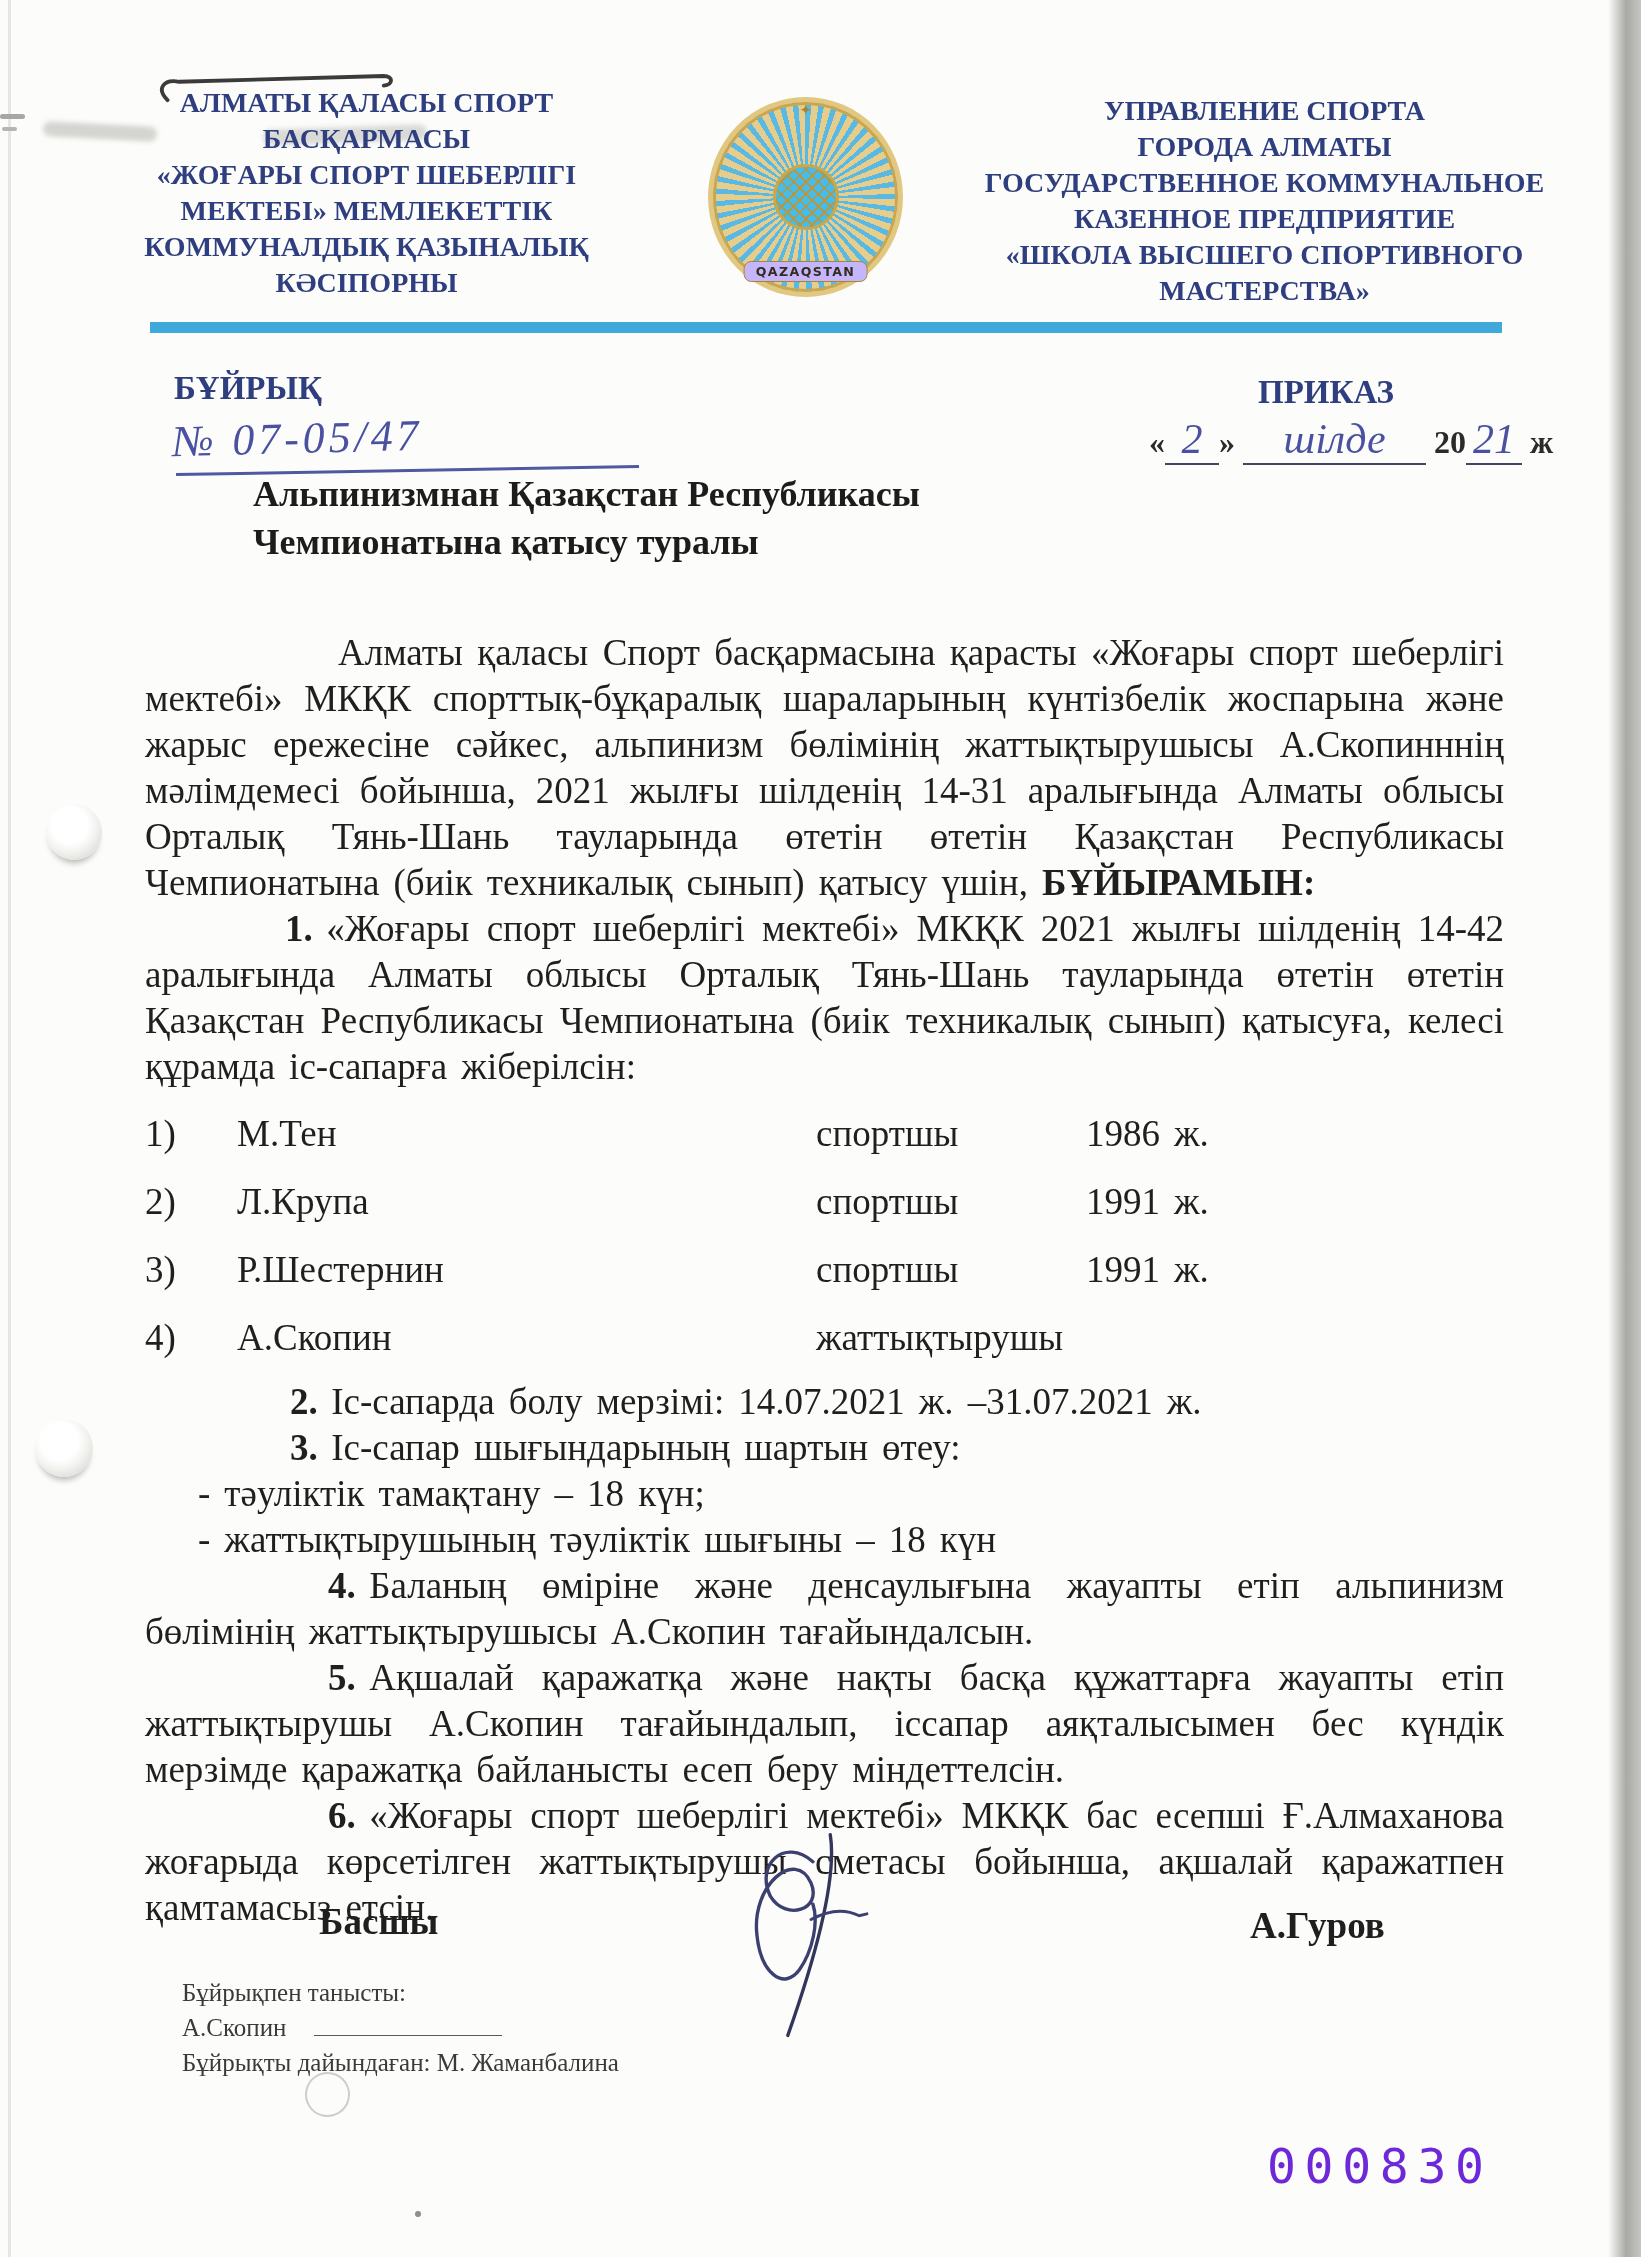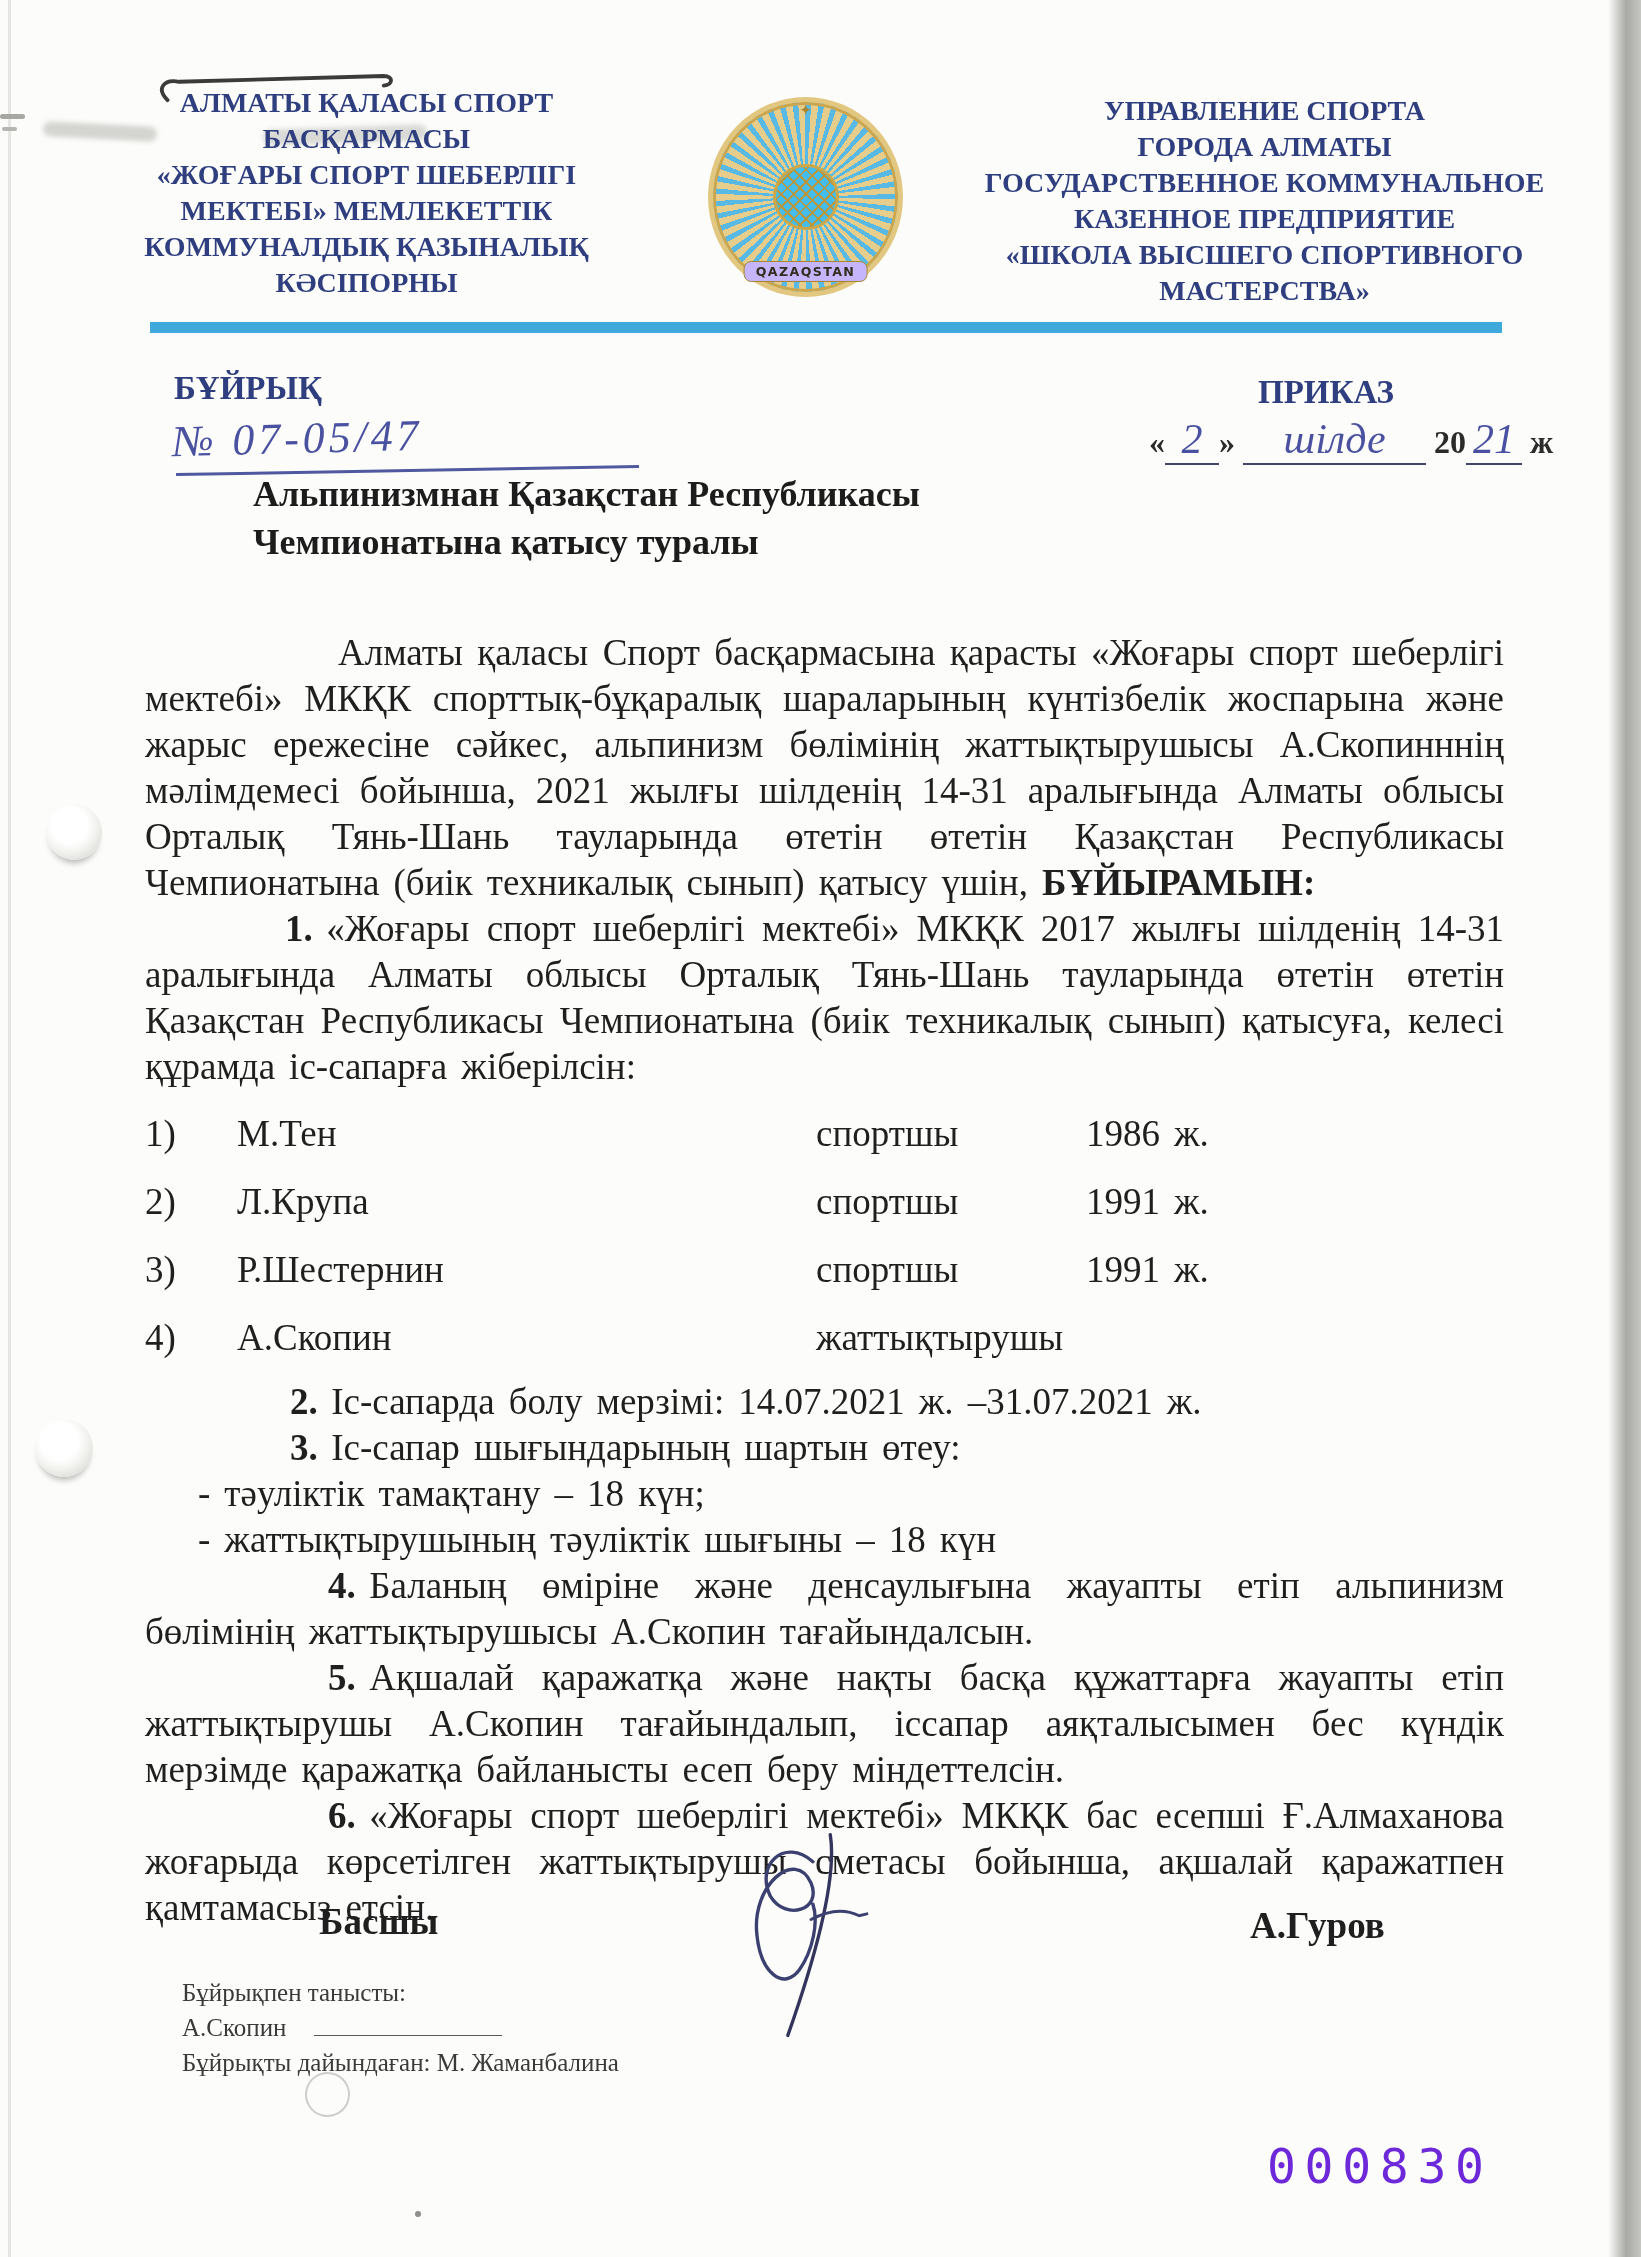--- a/index.html
+++ b/index.html
@@ -145,21 +145,21 @@
     <span>20</span><span class="slot slot-year"><span class="ink hw">21</span></span>
     <span>ж</span>
   </div>
 
   <div class="abs title pre">Альпинизмнан Қазақстан Республикасы
 Чемпионатына қатысу туралы</div>
 
   <div class="abs body">
     <p class="p-intro"><span>Алматы қаласы Спорт басқармасына қарасты «Жоғары спорт шеберлігі мектебі» МКҚК спорттық-бұқаралық шараларының күнтізбелік жоспарына және жарыс ережесіне сәйкес, альпинизм бөлімінің жаттықтырушысы А.Скопинннің мәлімдемесі бойынша, 2021 жылғы шілденің 14-31 аралығында Алматы облысы Орталық Тянь-Шань тауларында өтетін өтетін Қазақстан Республикасы Чемпионатына (биік техникалық сынып) қатысу үшін, </span><span class="b">БҰЙЫРАМЫН:</span></p>
 
-    <p class="p-i1"><span class="num">1.</span><span>«Жоғары спорт шеберлігі мектебі» МКҚК 2017 жылғы шілденің 14-31 аралығында Алматы облысы Орталық Тянь-Шань тауларында өтетін өтетін Қазақстан Республикасы Чемпионатына (биік техникалық сынып) қатысуға, келесі құрамда іс-сапарға жіберілсін:</span></p>
+    <p class="p-i1"><span class="num">1.</span><span>«Жоғары спорт шеберлігі мектебі» МКҚК 2021 жылғы шілденің 14-42 аралығында Алматы облысы Орталық Тянь-Шань тауларында өтетін өтетін Қазақстан Республикасы Чемпионатына (биік техникалық сынып) қатысуға, келесі құрамда іс-сапарға жіберілсін:</span></p>
 
     <div class="people">
       <div class="p-row">
         <span>1)</span>
         <span>М.Тен</span>
         <span>спортшы</span>
         <span>1986 ж.</span>
       </div>
       <div class="p-row">
         <span>2)</span>

